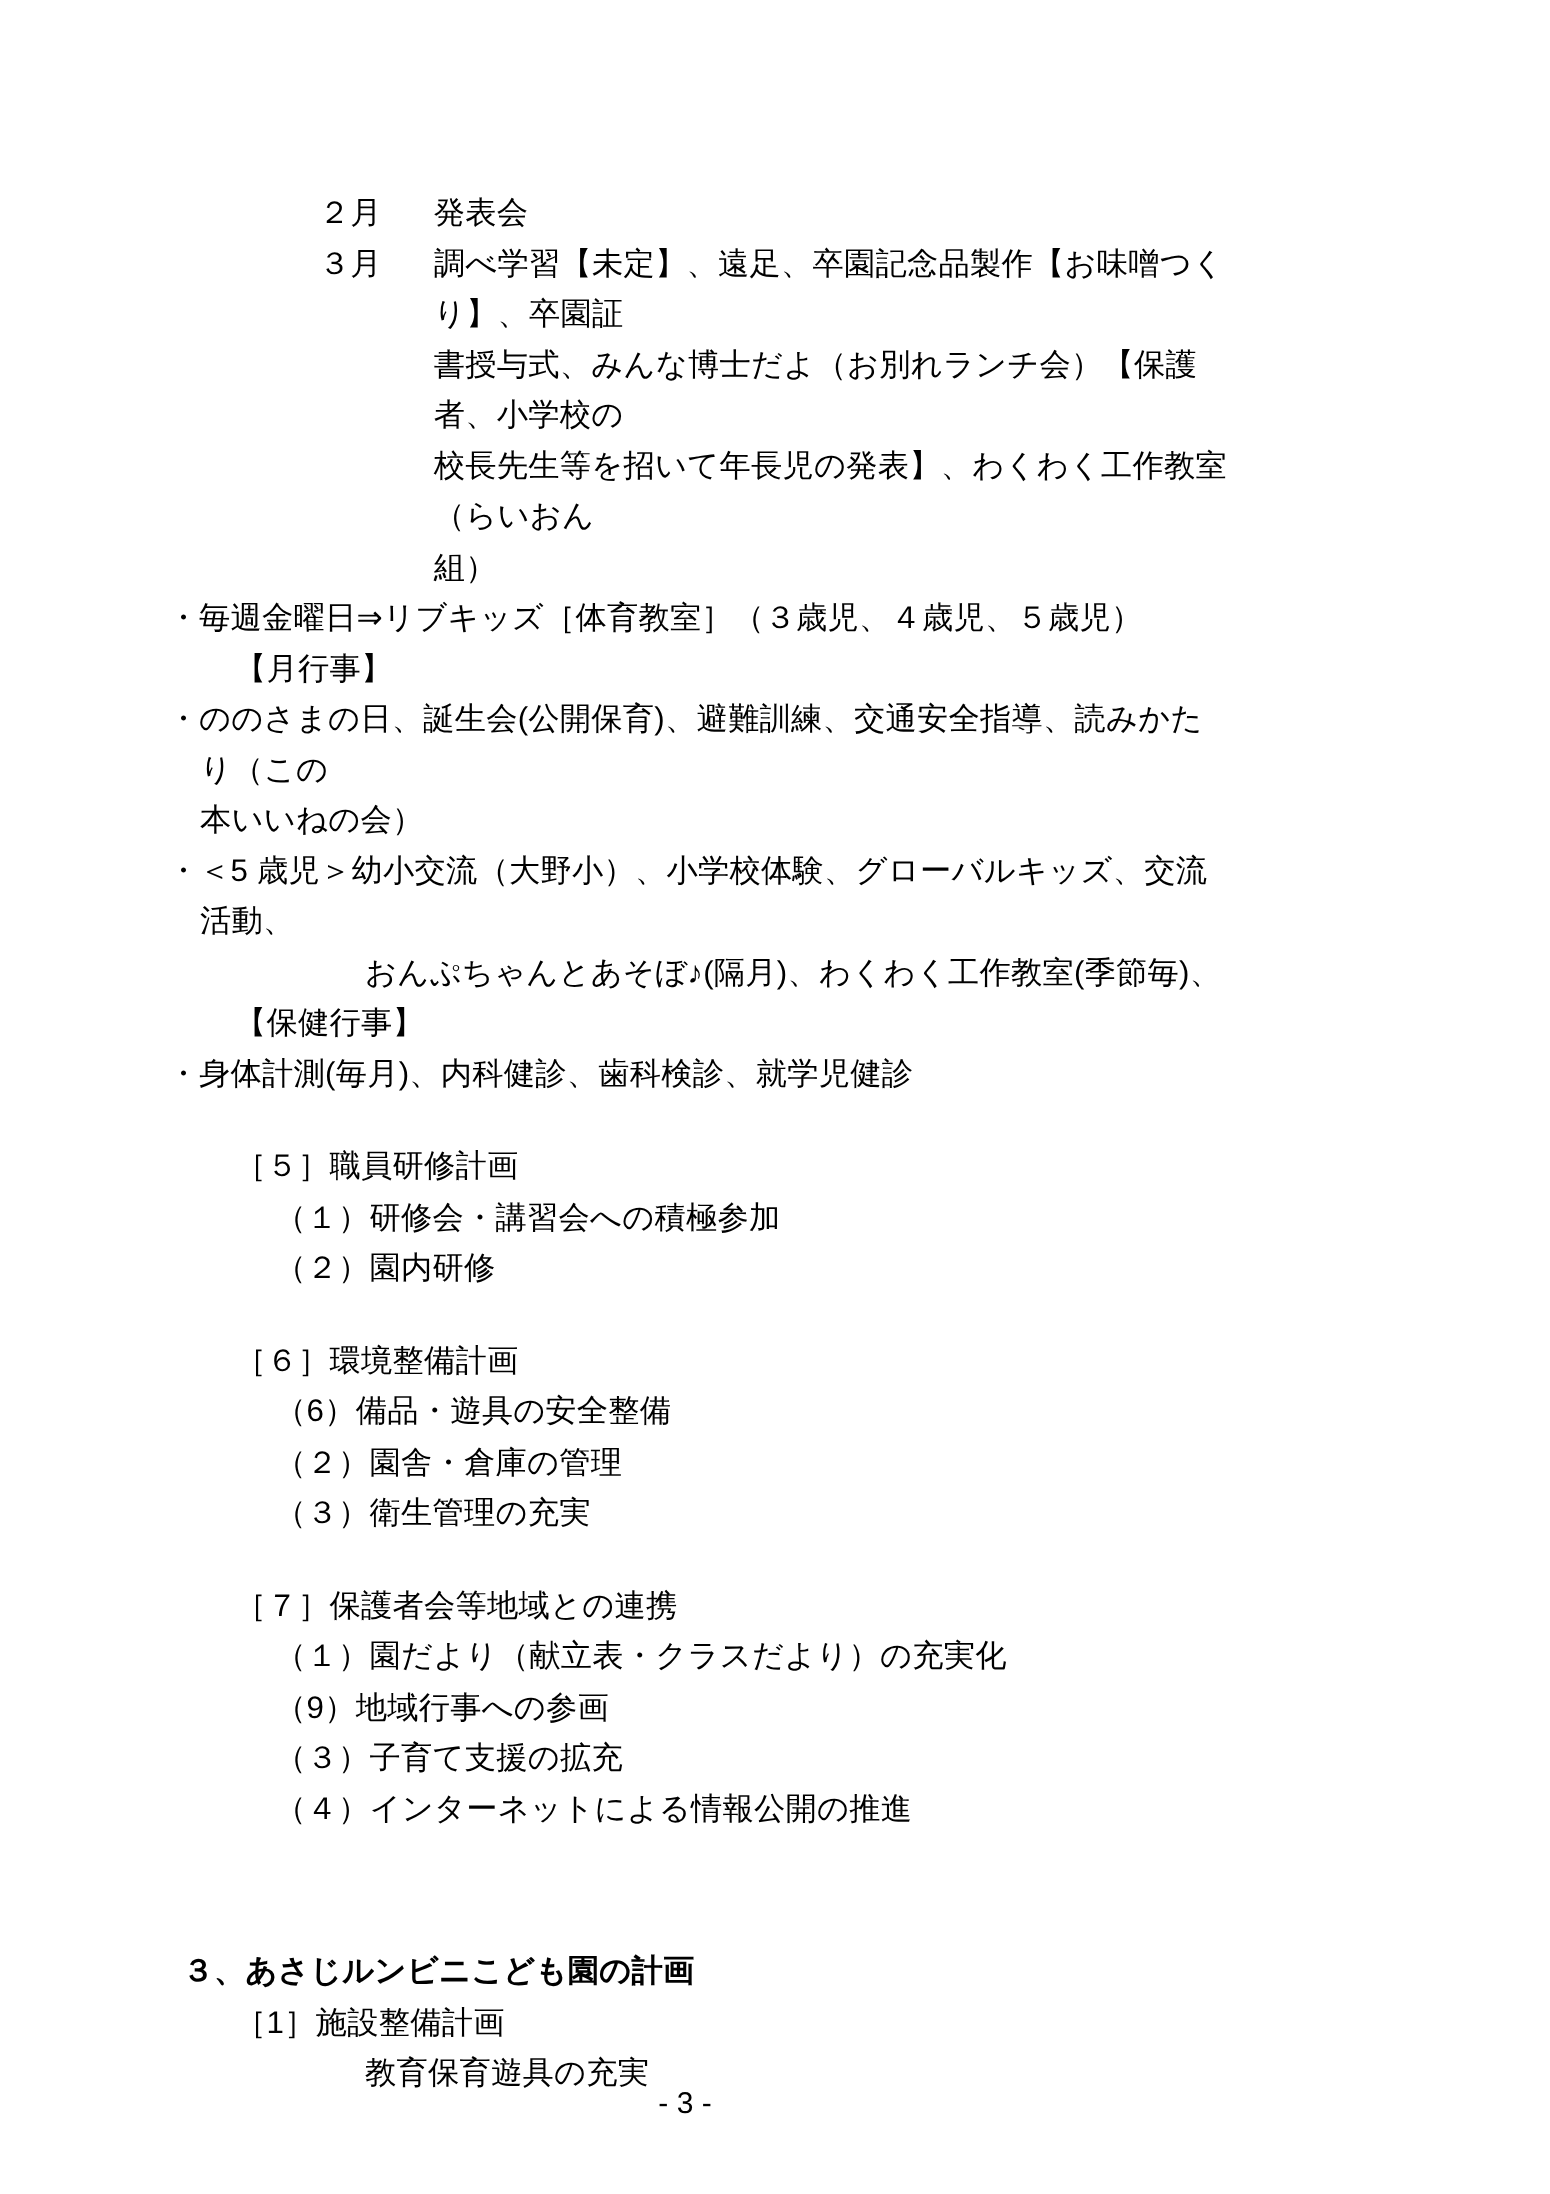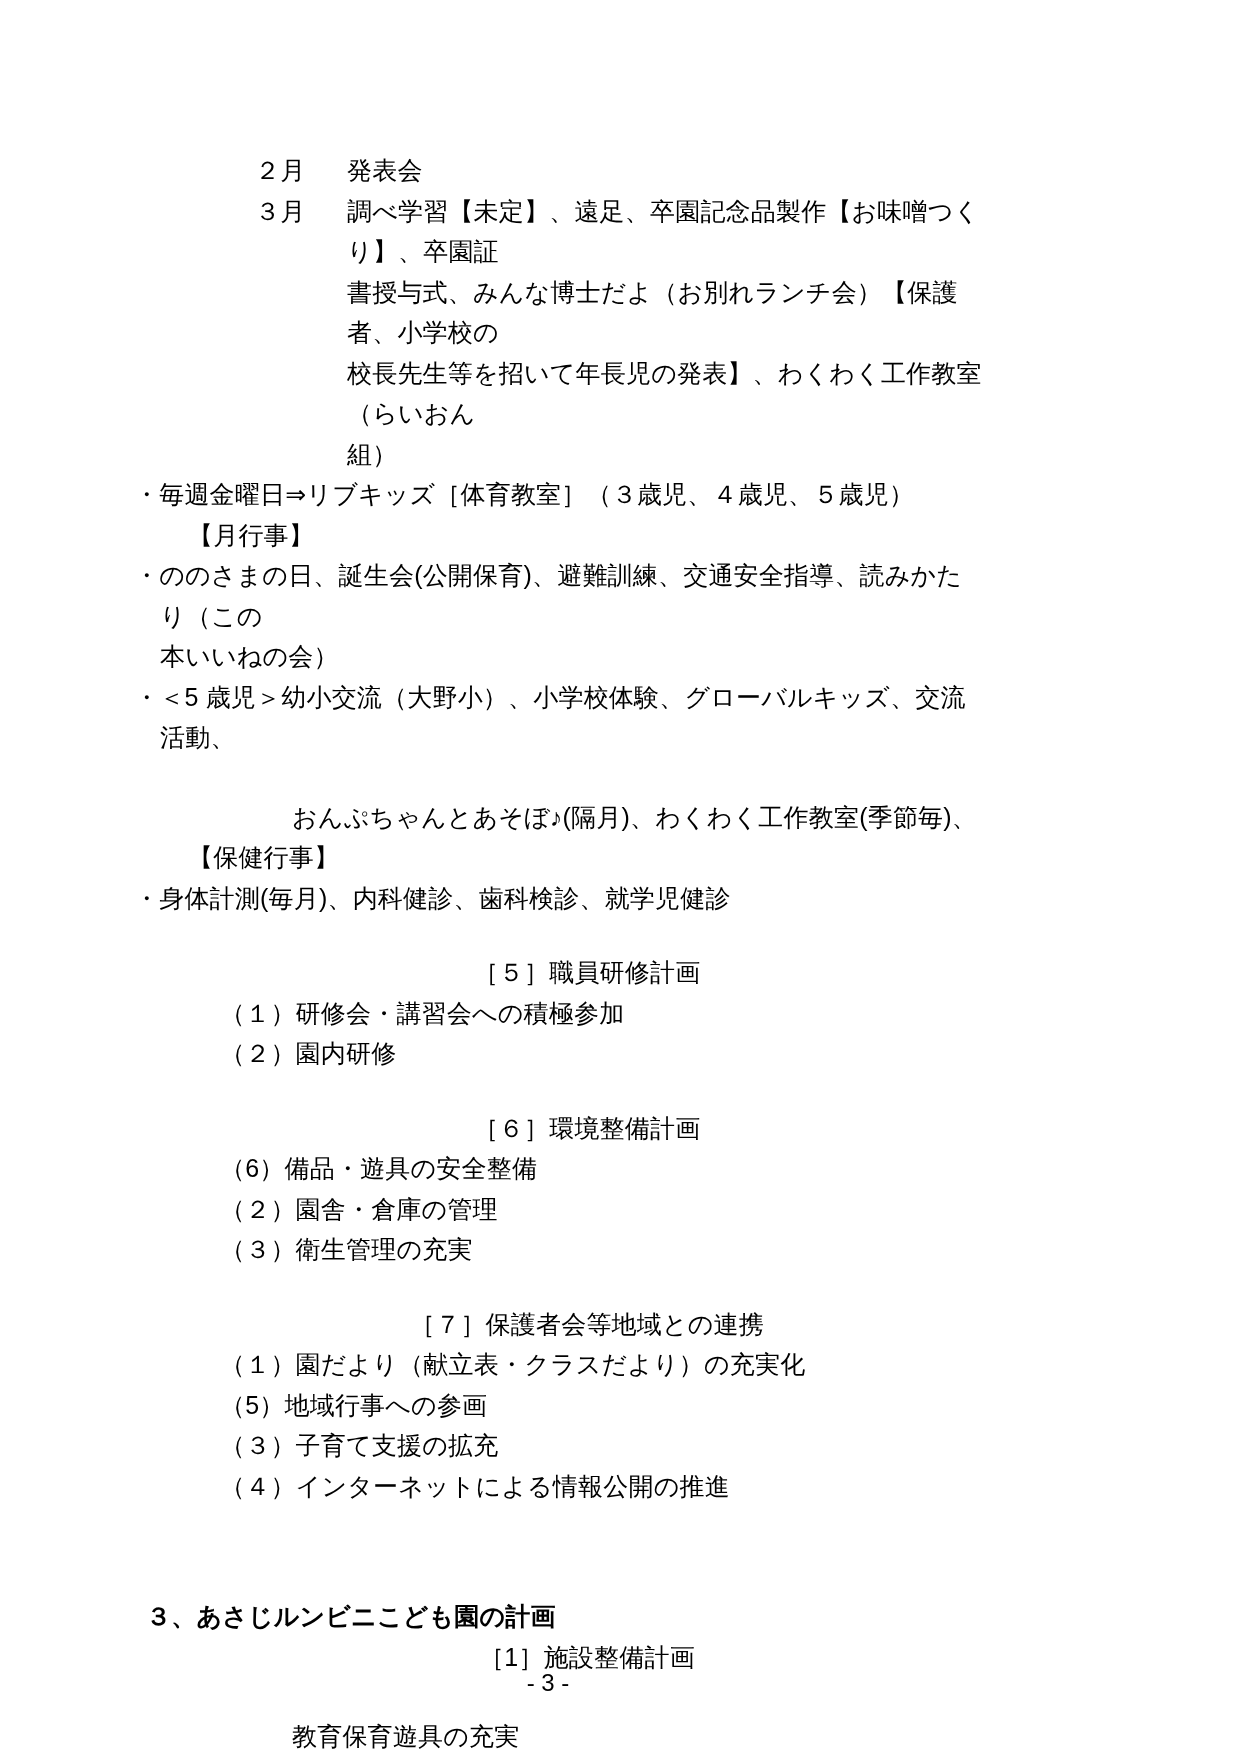--- a/index.html
+++ b/index.html
@@ -48,34 +48,34 @@
   .hang {
     padding-left: 26px;
     text-indent: -26px;
     margin-left: 24px;
   }
   .spacer-sm { height: 16px; }
   .spacer-md { height: 34px; }
   .spacer-lg { height: 58px; }
   .spacer-xl { height: 90px; }
 
-  .section-title { margin-left: 78px; text-align: center; }
+  .section-title { margin-left: 78px; }
   .section-item  { margin-left: 110px; }
 
   .heading-main { margin-left: 36px; font-weight: bold; }
 
   .footer {
     position: absolute;
     left: 0;
     right: 0;
     bottom: 58px;
     text-align: center;
     font-size: 24px;
   }
-  .indent-deep { margin-left: 182px; margin-top: 39px; }
+  .indent-deep { margin-left: 182px; }
 </style>
 </head>
 <body>
 
 <div class="page">
   <div class="doc-body">
 
     <div class="month-row">
       <span class="month-label">２月</span>
       <span class="month-text">発表会</span>
@@ -109,21 +109,21 @@
 
     <div class="row section-title">［６］環境整備計画</div>
     <div class="row section-item">（6）備品・遊具の安全整備</div>
     <div class="row section-item">（２）園舎・倉庫の管理</div>
     <div class="row section-item">（３）衛生管理の充実</div>
 
     <div class="spacer-md"></div>
 
     <div class="row section-title">［７］保護者会等地域との連携</div>
     <div class="row section-item">（１）園だより（献立表・クラスだより）の充実化</div>
-    <div class="row section-item">（5）地域行事への参画</div>
+    <div class="row section-item">（9）地域行事への参画</div>
     <div class="row section-item">（３）子育て支援の拡充</div>
     <div class="row section-item">（４）インターネットによる情報公開の推進</div>
 
     <div class="spacer-xl"></div>
 
     <div class="row heading-main">３、あさじルンビニこども園の計画</div>
     <div class="row section-title">［1］施設整備計画</div>
     <div class="row indent-deep">教育保育遊具の充実</div>
 
     <div class="spacer-lg"></div>

